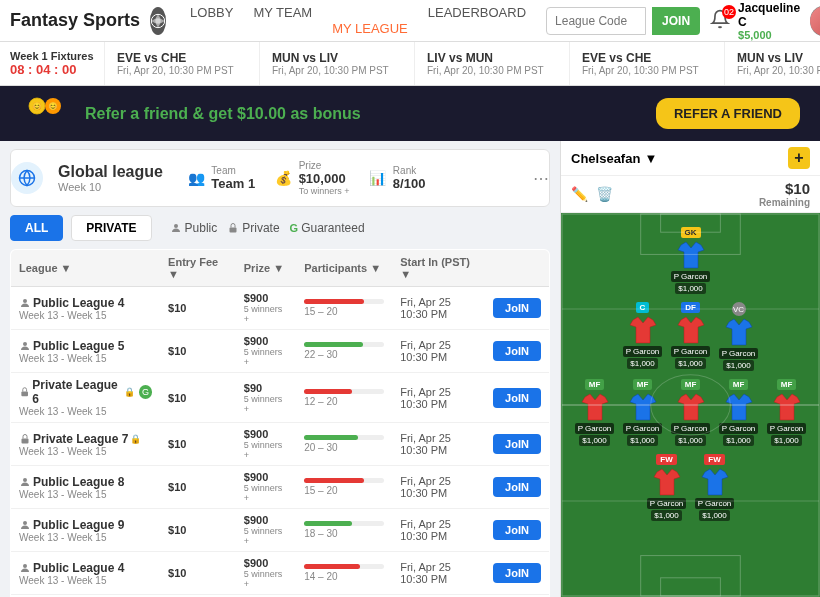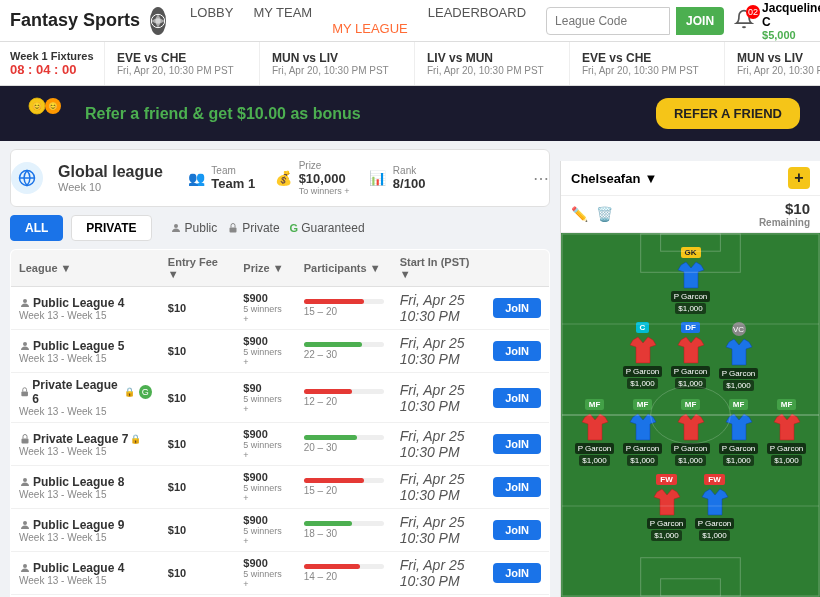--- a/index.html
+++ b/index.html
@@ -7,21 +7,21 @@
 
     
     .header { display: flex; align-items: center; background: #fff; height: 42px; padding: 0 10px; border-bottom: 1px solid #ddd; }
     .logo { font-size: 18px; font-weight: bold; color: #222; margin-right: 10px; white-space: nowrap; }
     .globe-icon { width: 28px; height: 28px; background: #555; border-radius: 50%; display: flex; align-items: center; justify-content: center; margin-right: 4px; cursor: pointer; }
     .globe-icon svg { width: 16px; height: 16px; }
     .nav-links { display: flex; gap: 20px; margin: 0 20px; }
     .nav-link { font-size: 13px; color: #555; text-decoration: none; font-weight: 500; cursor: pointer; white-space: nowrap; }
     .nav-link.active { color: #ff6b35; margin-top: 16px; }
     .league-code-area { display: flex; align-items: center; margin-left: auto; gap: 6px; }
-    .league-code-input { border: 1px solid #ccc; border-radius: 4px 0 0 4px; padding: 4px 8px; font-size: 12px; width: 124px; height: 28px; }
+    .league-code-input { border: 1px solid #ccc; border-radius: 4px 0 0 4px; padding: 4px 8px; font-size: 12px; width: 100px; height: 28px; }
     .join-btn-header { background: #4caf50; color: #fff; border: none; border-radius: 0 4px 4px 0; padding: 4px 10px; font-size: 12px; font-weight: bold; cursor: pointer; height: 28px; }
     .notif-area { display: flex; align-items: center; gap: 8px; margin-left: 10px; }
     .notif-icon { position: relative; cursor: pointer; }
     .notif-badge { position: absolute; top: -4px; right: -6px; background: red; color: #fff; border-radius: 50%; width: 14px; height: 14px; font-size: 9px; display: flex; align-items: center; justify-content: center; }
     .user-area { display: flex; align-items: center; gap: 6px; cursor: pointer; }
     .user-name { font-size: 12px; font-weight: bold; }
     .user-balance { font-size: 11px; color: #4caf50; font-weight: bold; }
     .avatar { width: 30px; height: 30px; border-radius: 50%; background: #888; overflow: hidden; }
 
     
@@ -73,27 +73,27 @@
     .contest-table td { padding: 5px 8px; border-bottom: 1px solid #f0f0f0; vertical-align: middle; font-size: 11px; }
     .league-name { font-weight: bold; color: #333; font-size: 12px; }
     .league-sub { font-size: 10px; color: #888; }
     .entry-fee { font-weight: bold; color: #333; }
     .prize-val { font-weight: bold; color: #333; }
     .prize-sub { font-size: 9px; color: #888; }
     .progress-bar { width: 80px; height: 5px; background: #eee; border-radius: 3px; margin-bottom: 2px; }
     .progress-fill { height: 100%; border-radius: 3px; }
     .progress-fill.green { background: #4caf50; }
     .progress-fill.red { background: #e53935; }
-    .start-date { font-size: 14px; color: #555; font-style: italic; }
+    .start-date { font-size: 11px; color: #555; }
     .join-btn { background: #1a73e8; color: #fff; border: none; border-radius: 4px; padding: 4px 12px; font-size: 11px; font-weight: bold; cursor: pointer; }
     .badge-g { background: #4caf50; color: #fff; border-radius: 50%; width: 14px; height: 14px; font-size: 9px; display: inline-flex; align-items: center; justify-content: center; margin-left: 3px; }
     .participants-num { font-size: 10px; color: #888; }
 
     
-    .right-panel { width: 260px; background: #fff; border-left: 1px solid #ddd; display: flex; flex-direction: column; overflow: hidden; margin-top: 20px; }
+    .right-panel { width: 260px; background: #fff; border-left: 1px solid #ddd; display: flex; flex-direction: column; overflow: hidden; }
     .pitch-header { display: flex; align-items: center; justify-content: space-between; padding: 6px 10px; border-bottom: 1px solid #eee; }
     .team-selector { display: flex; align-items: center; gap: 4px; font-size: 13px; font-weight: bold; cursor: pointer; }
     .add-team-btn { background: #f5c518; color: #222; border: none; border-radius: 4px; width: 22px; height: 22px; font-size: 16px; font-weight: bold; cursor: pointer; display: flex; align-items: center; justify-content: center; }
     .pitch-actions { display: flex; gap: 8px; padding: 4px 10px; border-bottom: 1px solid #eee; align-items: center; }
     .edit-icon { color: #555; cursor: pointer; font-size: 14px; }
     .delete-icon { color: #555; cursor: pointer; font-size: 14px; }
     .remaining { margin-left: auto; font-size: 13px; font-weight: bold; color: #333; text-align: right; }
     .remaining-label { font-size: 10px; color: #888; text-align: right; display: block; }
 
     .pitch { background: #2e7d32; flex: 1; display: flex; flex-direction: column; align-items: center; padding: 6px 4px; gap: 4px; position: relative; overflow: hidden; }

